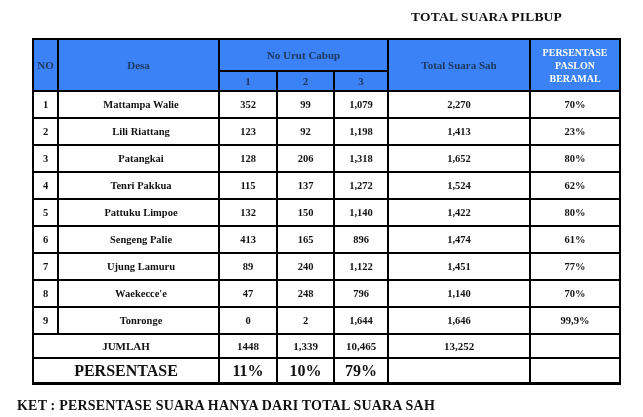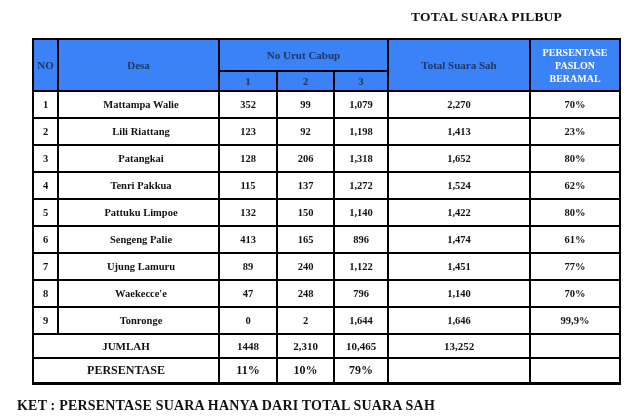--- a/index.html
+++ b/index.html
@@ -59,21 +59,21 @@
     vertical-align: middle;
     height: 25px;
     background: #ffffff;
     color: #121212;
   }
   table.results td.left {
     text-align: center;
     padding-left: 5px;
   }
   tr.total-row td { height: 22px; font-size: 11px; }
-  tr.pct-row td { height: 23px; font-size: 12px; border-radius: 9px; }
+  tr.pct-row td { height: 23px; font-size: 16px; border-radius: 9px; }
   .footnote {
     margin: 13px 0 0 17px;
     font-size: 14px;
     font-weight: bold;
     color: #111;
     letter-spacing: 0.2px;
   }
 </style>
 </head>
 <body>
@@ -182,21 +182,21 @@
     <td>0</td>
     <td>2</td>
     <td>1,644</td>
     <td>1,646</td>
     <td>99,9%</td>
   </tr>
 
   <tr class="total-row">
     <td colspan="2">JUMLAH</td>
     <td>1448</td>
-    <td>2,310</td>
+    <td>1,339</td>
     <td>10,465</td>
     <td>13,252</td>
     <td></td>
   </tr>
   <tr class="pct-row">
     <td colspan="2">PERSENTASE</td>
     <td>11%</td>
     <td>10%</td>
     <td>79%</td>
     <td></td>

